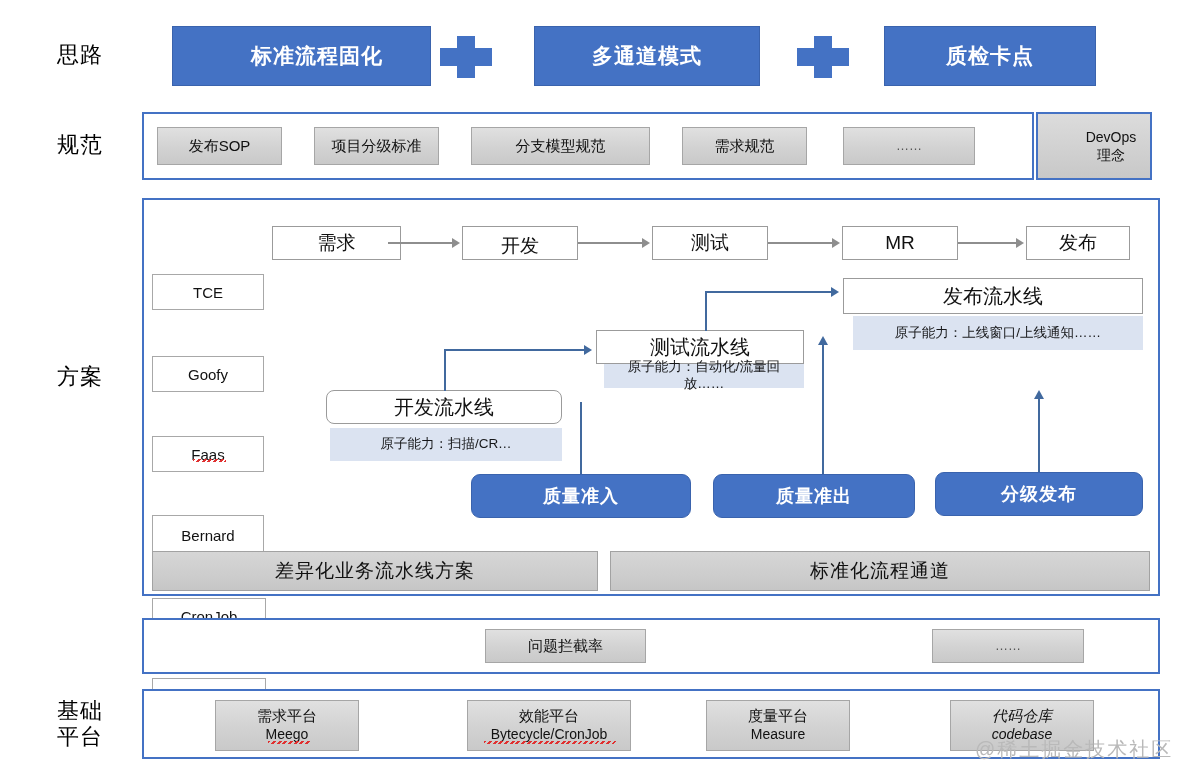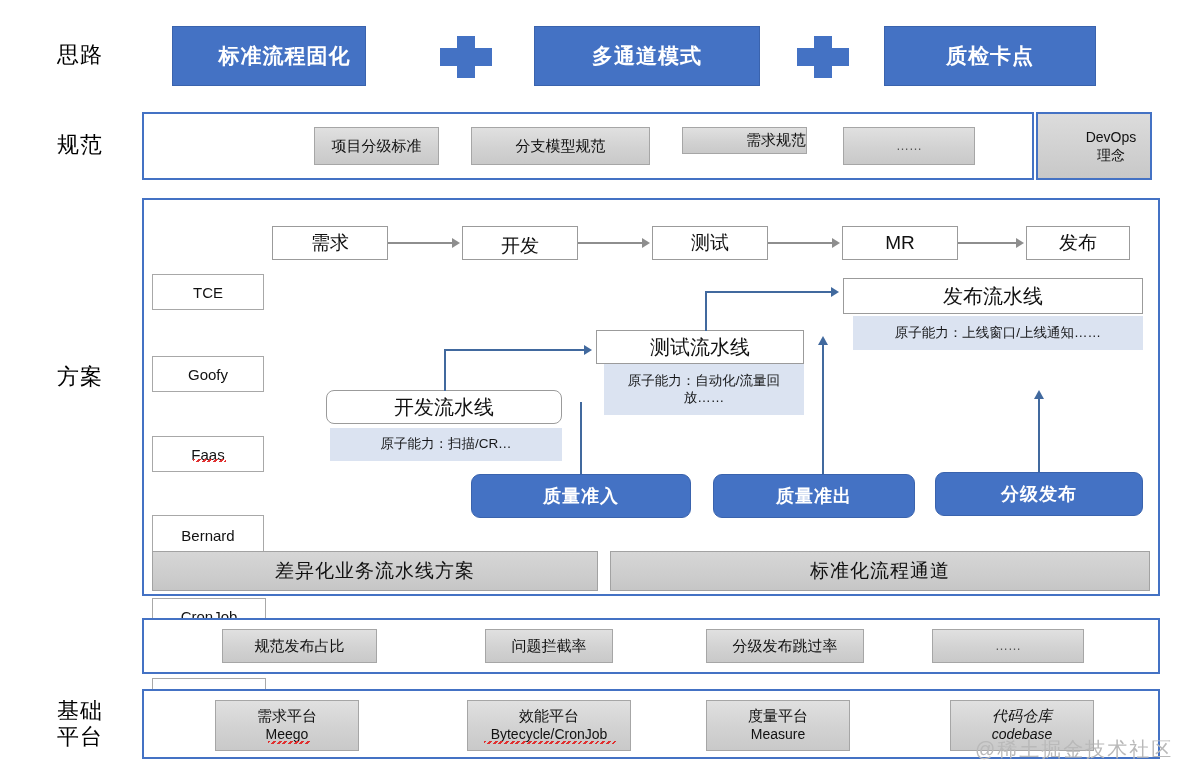--- a/index.html
+++ b/index.html
@@ -133,21 +133,21 @@
 <body>
 
 <div id="canvas">
 
   <div class="abs rowlabel" style="left:30px;top:42px;width:100px;">思路</div>
   <div class="abs rowlabel" style="left:30px;top:132px;width:100px;">规范</div>
   <div class="abs rowlabel" style="left:30px;top:364px;width:100px;">方案</div>
   <div class="abs rowlabel" style="left:30px;top:698px;width:100px;">基础
 平台</div>
 
-  <div class="abs bluefill" style="left:172px;top:26px;width:194px;height:60px;padding-left:31px;">
+  <div class="abs bluefill" style="left:172px;top:26px;width:259px;height:60px;padding-left:31px;">
     <span>标准流程固化</span>
   </div>
 
   <div class="plus" style="left:440px;top:36px;width:52px;height:42px;">
     <div class="bar h"></div>
       <div class="bar v"></div>
   </div>
 
   <div class="abs bluefill" style="left:534px;top:26px;width:226px;height:60px;">
     <span>多通道模式</span>
@@ -157,41 +157,44 @@
     <div class="bar h"></div>
       <div class="bar v"></div>
   </div>
 
   <div class="abs bluefill" style="left:884px;top:26px;width:212px;height:60px;">
     <span>质检卡点</span>
   </div>
 
   <div class="abs bluebox" style="left:142px;top:112px;width:892px;height:68px;"></div>
 
+  <div class="abs graychip" style="left:157px;top:127px;width:125px;height:38px;">
+    <span>发布SOP</span>
+  </div>
   <div class="abs graychip" style="left:314px;top:127px;width:125px;height:38px;">
     <span>项目分级标准</span>
   </div>
   <div class="abs graychip" style="left:471px;top:127px;width:179px;height:38px;">
     <span>分支模型规范</span>
   </div>
-  <div class="abs graychip" style="left:682px;top:127px;width:125px;height:27px;justify-content:flex-end;">
+  <div class="abs graychip" style="left:682px;top:127px;width:125px;height:38px;">
     <span>需求规范</span>
   </div>
   <div class="abs graychip" style="left:843px;top:127px;width:132px;height:38px;font-size:13px;color:#555;">
     <span>……</span>
   </div>
 
   <div class="abs devops" style="left:1036px;top:112px;width:116px;height:68px;padding-left:34px;">
     <span>DevOps</span>
     <span>理念</span>
   </div>
 
   <div class="abs bluebox" style="left:142px;top:198px;width:1018px;height:398px;"></div>
 
-  <div class="abs stage" style="left:272px;top:226px;width:116px;height:34px;">
+  <div class="abs stage" style="left:272px;top:226px;width:129px;height:34px;">
     <span>需求</span>
   </div>
   <div class="ln" style="left:388px;top:242px;width:64px;height:1.5px;"></div>
   <div class="arrowhead ah-right" style="left:452px;top:238px;"></div>
 
   <div class="abs stage" style="left:462px;top:226px;width:116px;height:34px;align-items:flex-end;">
     <span>开发</span>
   </div>
   <div class="ln" style="left:578px;top:242px;width:64px;height:1.5px;"></div>
   <div class="arrowhead ah-right" style="left:642px;top:238px;"></div>
@@ -236,21 +239,21 @@
   <div class="abs pipe" style="left:843px;top:278px;width:300px;height:36px;">
     <span>发布流水线</span>
   </div>
   <div class="abs atom" style="left:853px;top:316px;width:290px;height:34px;">
     <span>原子能力：上线窗口/上线通知……</span>
   </div>
 
   <div class="abs pipe" style="left:596px;top:330px;width:208px;height:34px;">
     <span>测试流水线</span>
   </div>
-  <div class="abs atom" style="left:604px;top:364px;width:200px;height:51px;">
+  <div class="abs atom" style="left:604px;top:364px;width:200px;height:24px;">
     <span>原子能力：自动化/流量回放……</span>
   </div>
 
   <div class="abs pipe" style="left:326px;top:390px;width:236px;height:34px;border-radius:8px;">
     <span>开发流水线</span>
   </div>
   <div class="abs atom" style="left:330px;top:428px;width:232px;height:33px;">
     <span>原子能力：扫描/CR…</span>
   </div>
 
@@ -279,28 +282,22 @@
   </div>
 
   <div class="abs band" style="left:152px;top:551px;width:446px;height:40px;">
     <span>差异化业务流水线方案</span>
   </div>
   <div class="abs band" style="left:610px;top:551px;width:540px;height:40px;">
     <span>标准化流程通道</span>
   </div>
 
   <div class="abs bluebox" style="left:142px;top:618px;width:1018px;height:56px;"></div>
-  <div class="abs graychip" style="left:222px;top:629px;width:155px;height:34px;">
-    <span>规范发布占比</span>
-  </div>
-  <div class="abs graychip" style="left:485px;top:629px;width:128px;height:34px;text-align:right;">
+  <div class="abs graychip" style="left:485px;top:629px;width:161px;height:34px;text-align:right;">
     <span>问题拦截率</span>
-  </div>
-  <div class="abs graychip" style="left:706px;top:629px;width:158px;height:34px;">
-    <span>分级发布跳过率</span>
   </div>
   <div class="abs graychip" style="left:932px;top:629px;width:152px;height:34px;font-size:13px;color:#555;">
     <span>……</span>
   </div>
 
   <div class="abs bluebox" style="left:142px;top:689px;width:1018px;height:70px;"></div>
 
   <div class="abs graychip two" style="left:215px;top:700px;width:144px;height:51px;">
     <span>需求平台</span>
     <span class="l2">Meego</span>

